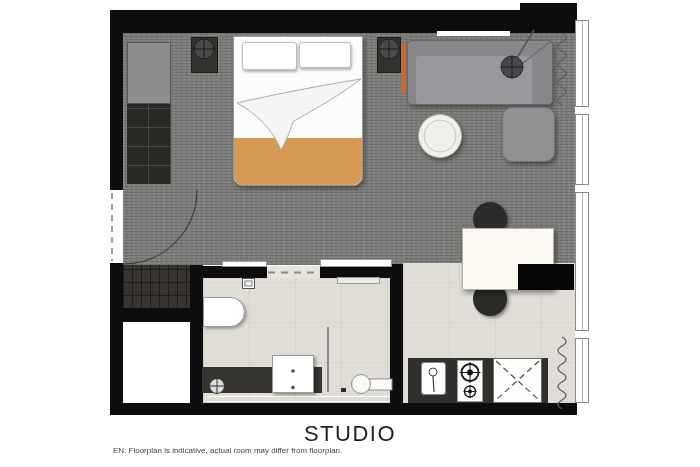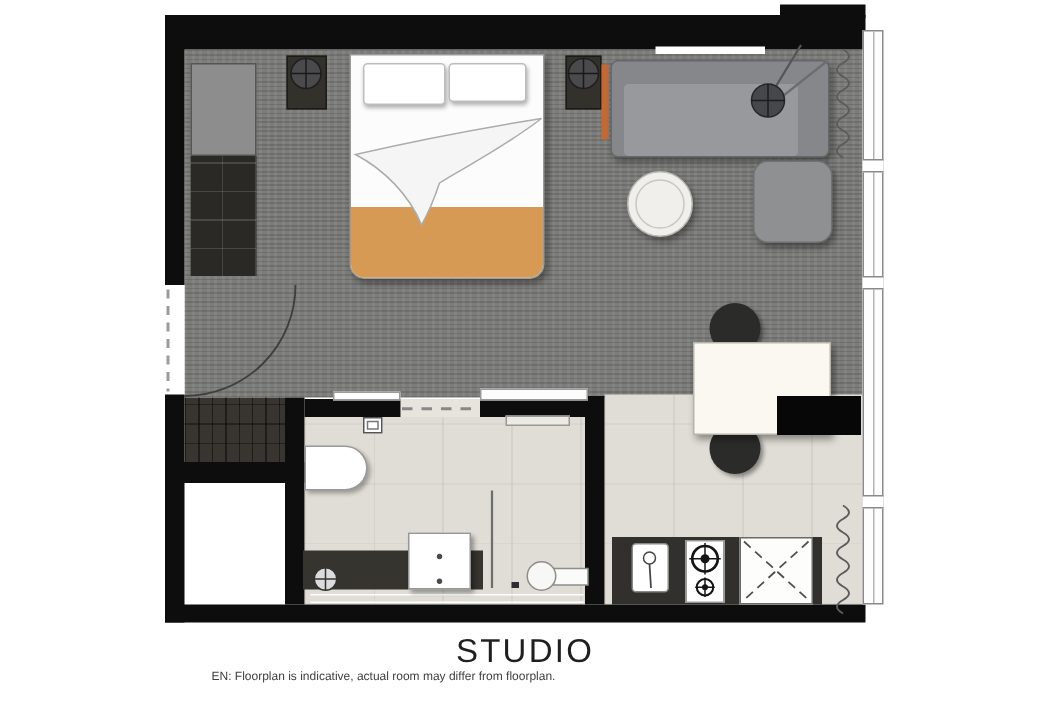--- a/index.html
+++ b/index.html
@@ -91,21 +91,21 @@
   .shelf{left:337px;top:277px;width:43px;height:7px;background:#eceae4;border:1px solid #9a9893;box-sizing:border-box;}
   .vanity{left:202px;top:367px;width:120px;height:26px;background:#35342f;}
   .vsink{left:272px;top:355px;width:42px;height:38px;background:#fff;border:1px solid #979797;
     box-sizing:border-box;box-shadow:2px 2px 3px rgba(0,0,0,.35);}
 
   .overlay{position:absolute;left:0;top:0;width:700px;height:467px;pointer-events:none;}
 
   
   .title{position:absolute;left:0;top:421px;width:700px;text-align:center;
     font-size:22px;font-weight:500;letter-spacing:1.5px;color:#1f1f1f;}
-  .foot{position:absolute;left:113px;width:560px;font-size:8px;color:#3f3f3f;line-height:10px;margin-left:28px;}
+  .foot{position:absolute;left:113px;width:560px;font-size:8px;color:#3f3f3f;line-height:10px;}
   .foot-en{top:446px;}
   .foot-de{top:456px;}
 </style>
 </head>
 <body>
 
 <div class="canvas">
 
   <div class="abs carpet"></div>
   <div class="abs tile tile-kitchen"></div>

